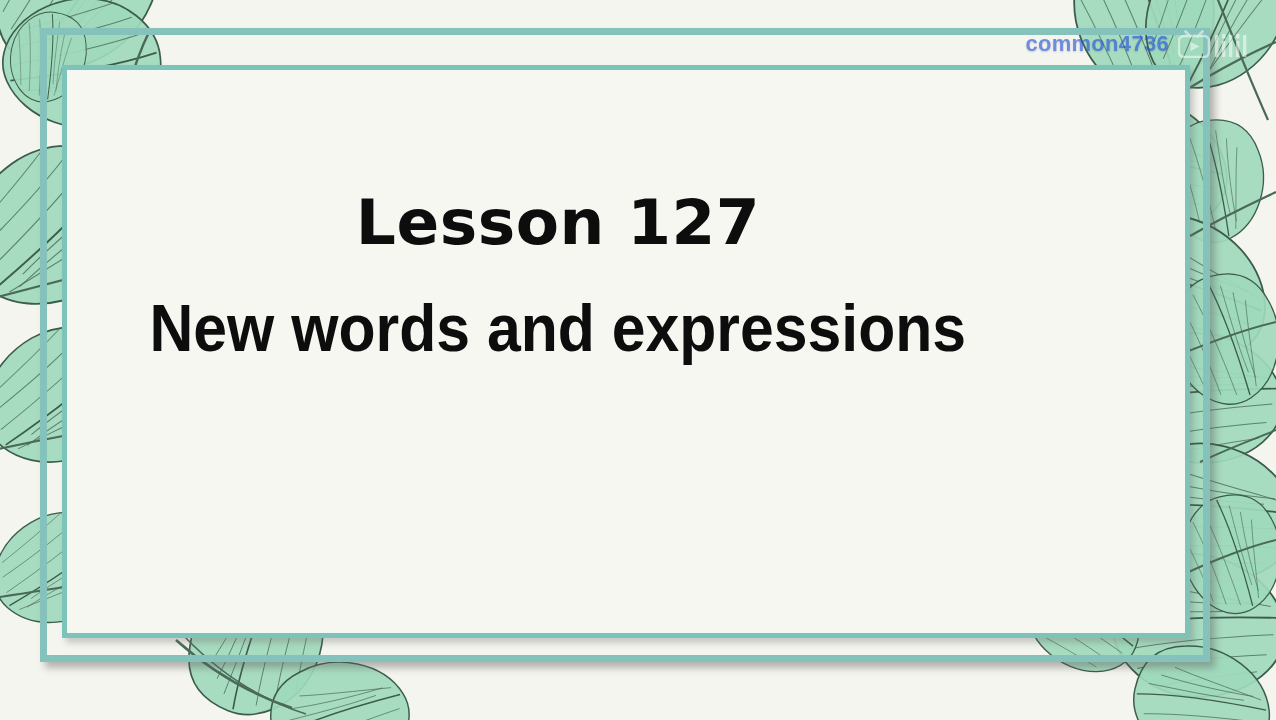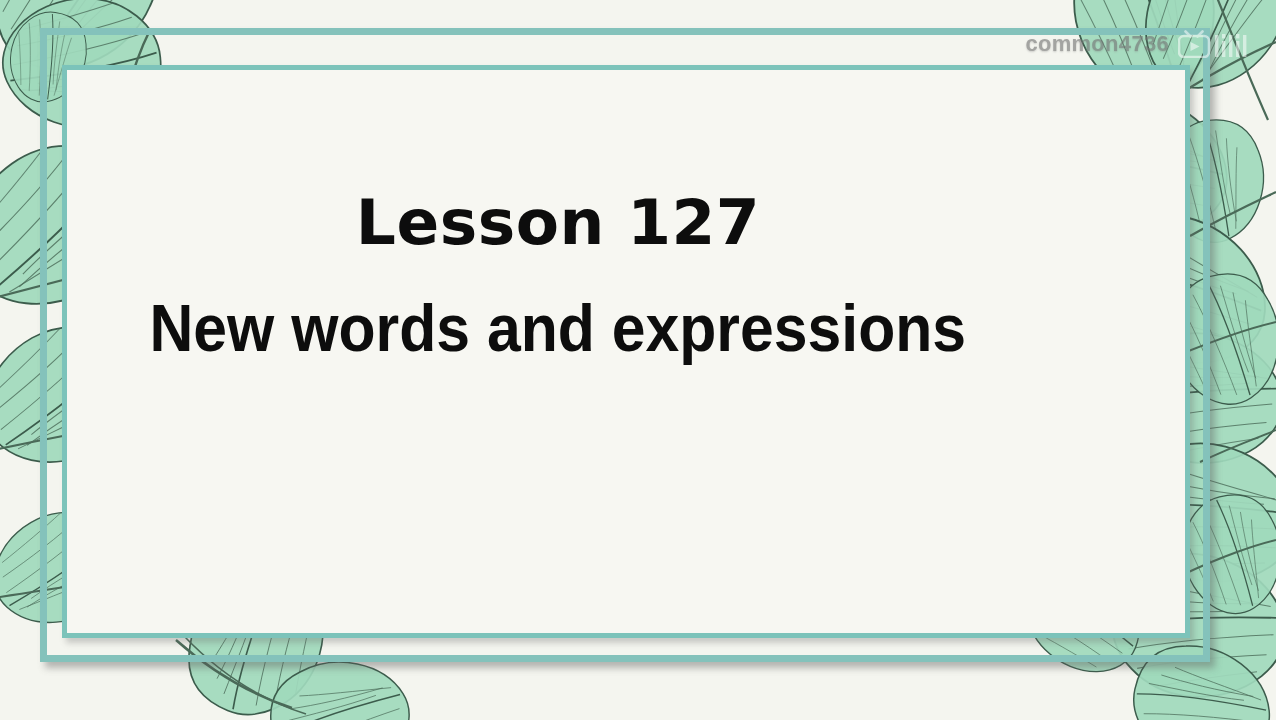--- a/index.html
+++ b/index.html
@@ -101,21 +101,21 @@
     display: flex;
     align-items: center;
     gap: 9px;
     opacity: 0.62;
     pointer-events: none;
   }
   .watermark-text {
     font-family: "Liberation Sans", sans-serif;
     font-size: 22px;
     font-weight: bold;
-    color: #737373;
+    color: #1d4ed8;
     text-shadow: 0 1px 2px rgba(120,120,120,0.55);
     letter-spacing: 0.3px;
   }
   .watermark-logo {
     display: flex;
     align-items: center;
     opacity: 0.85;
   }
 </style>
 </head>

